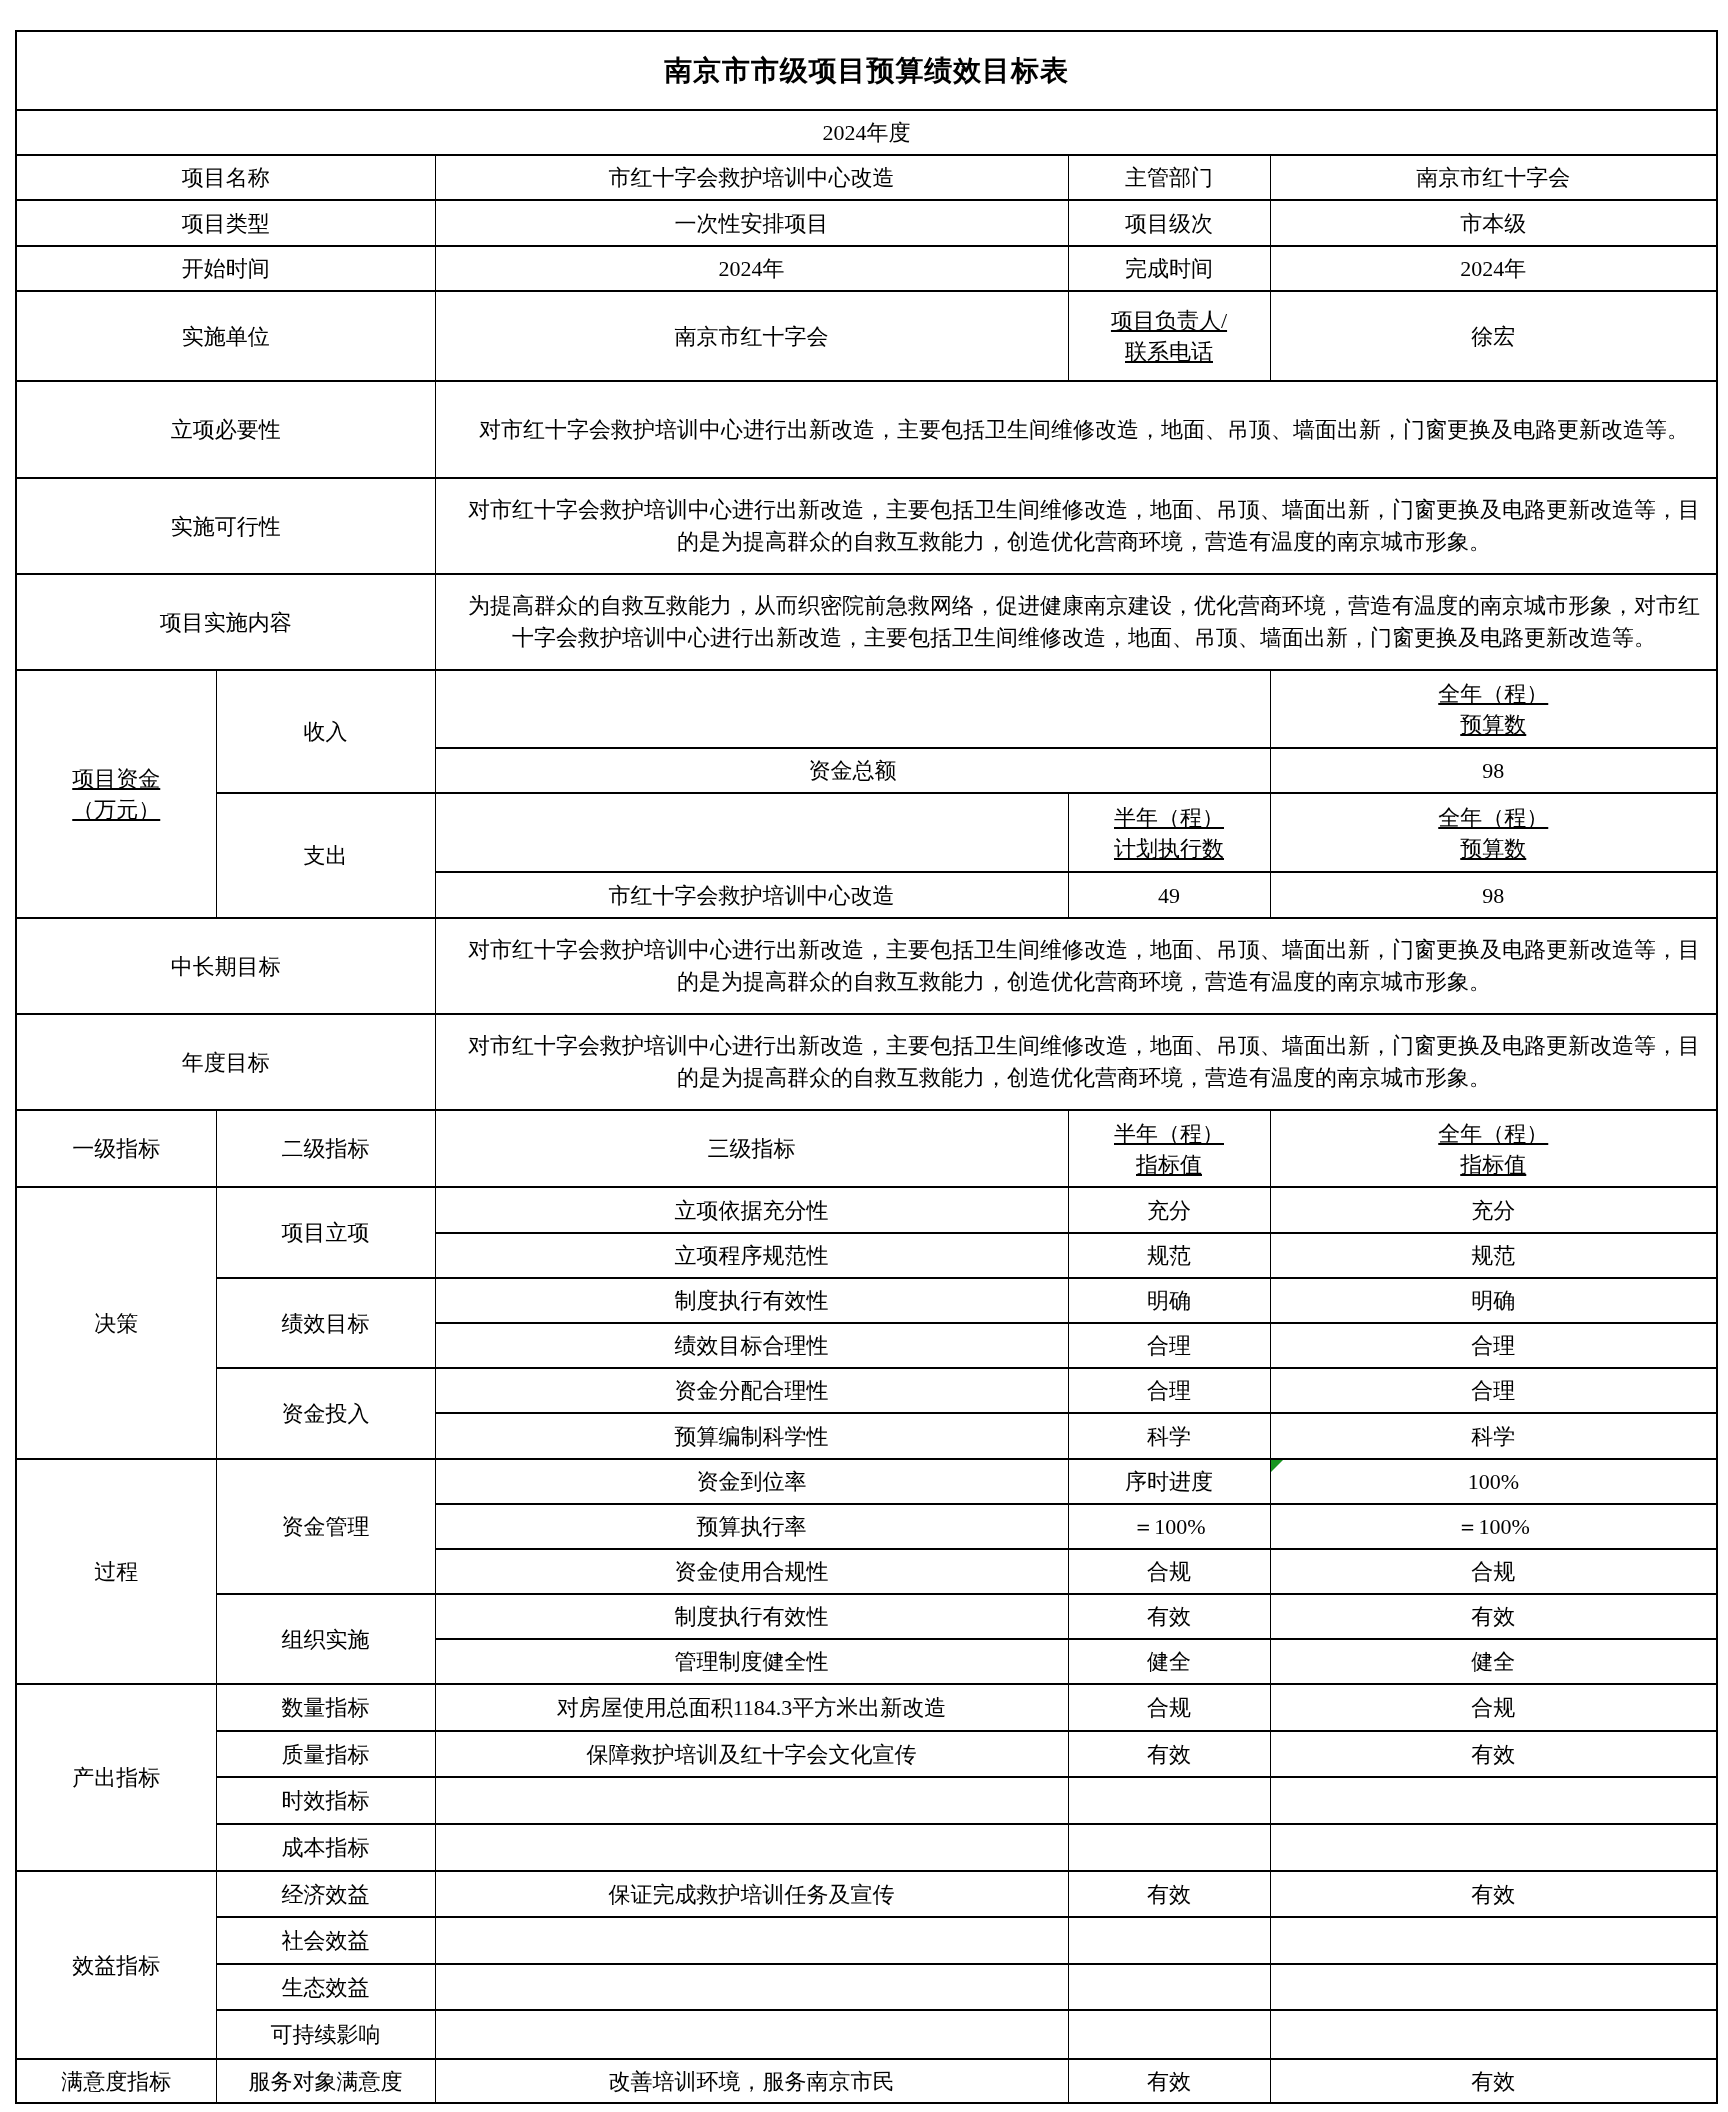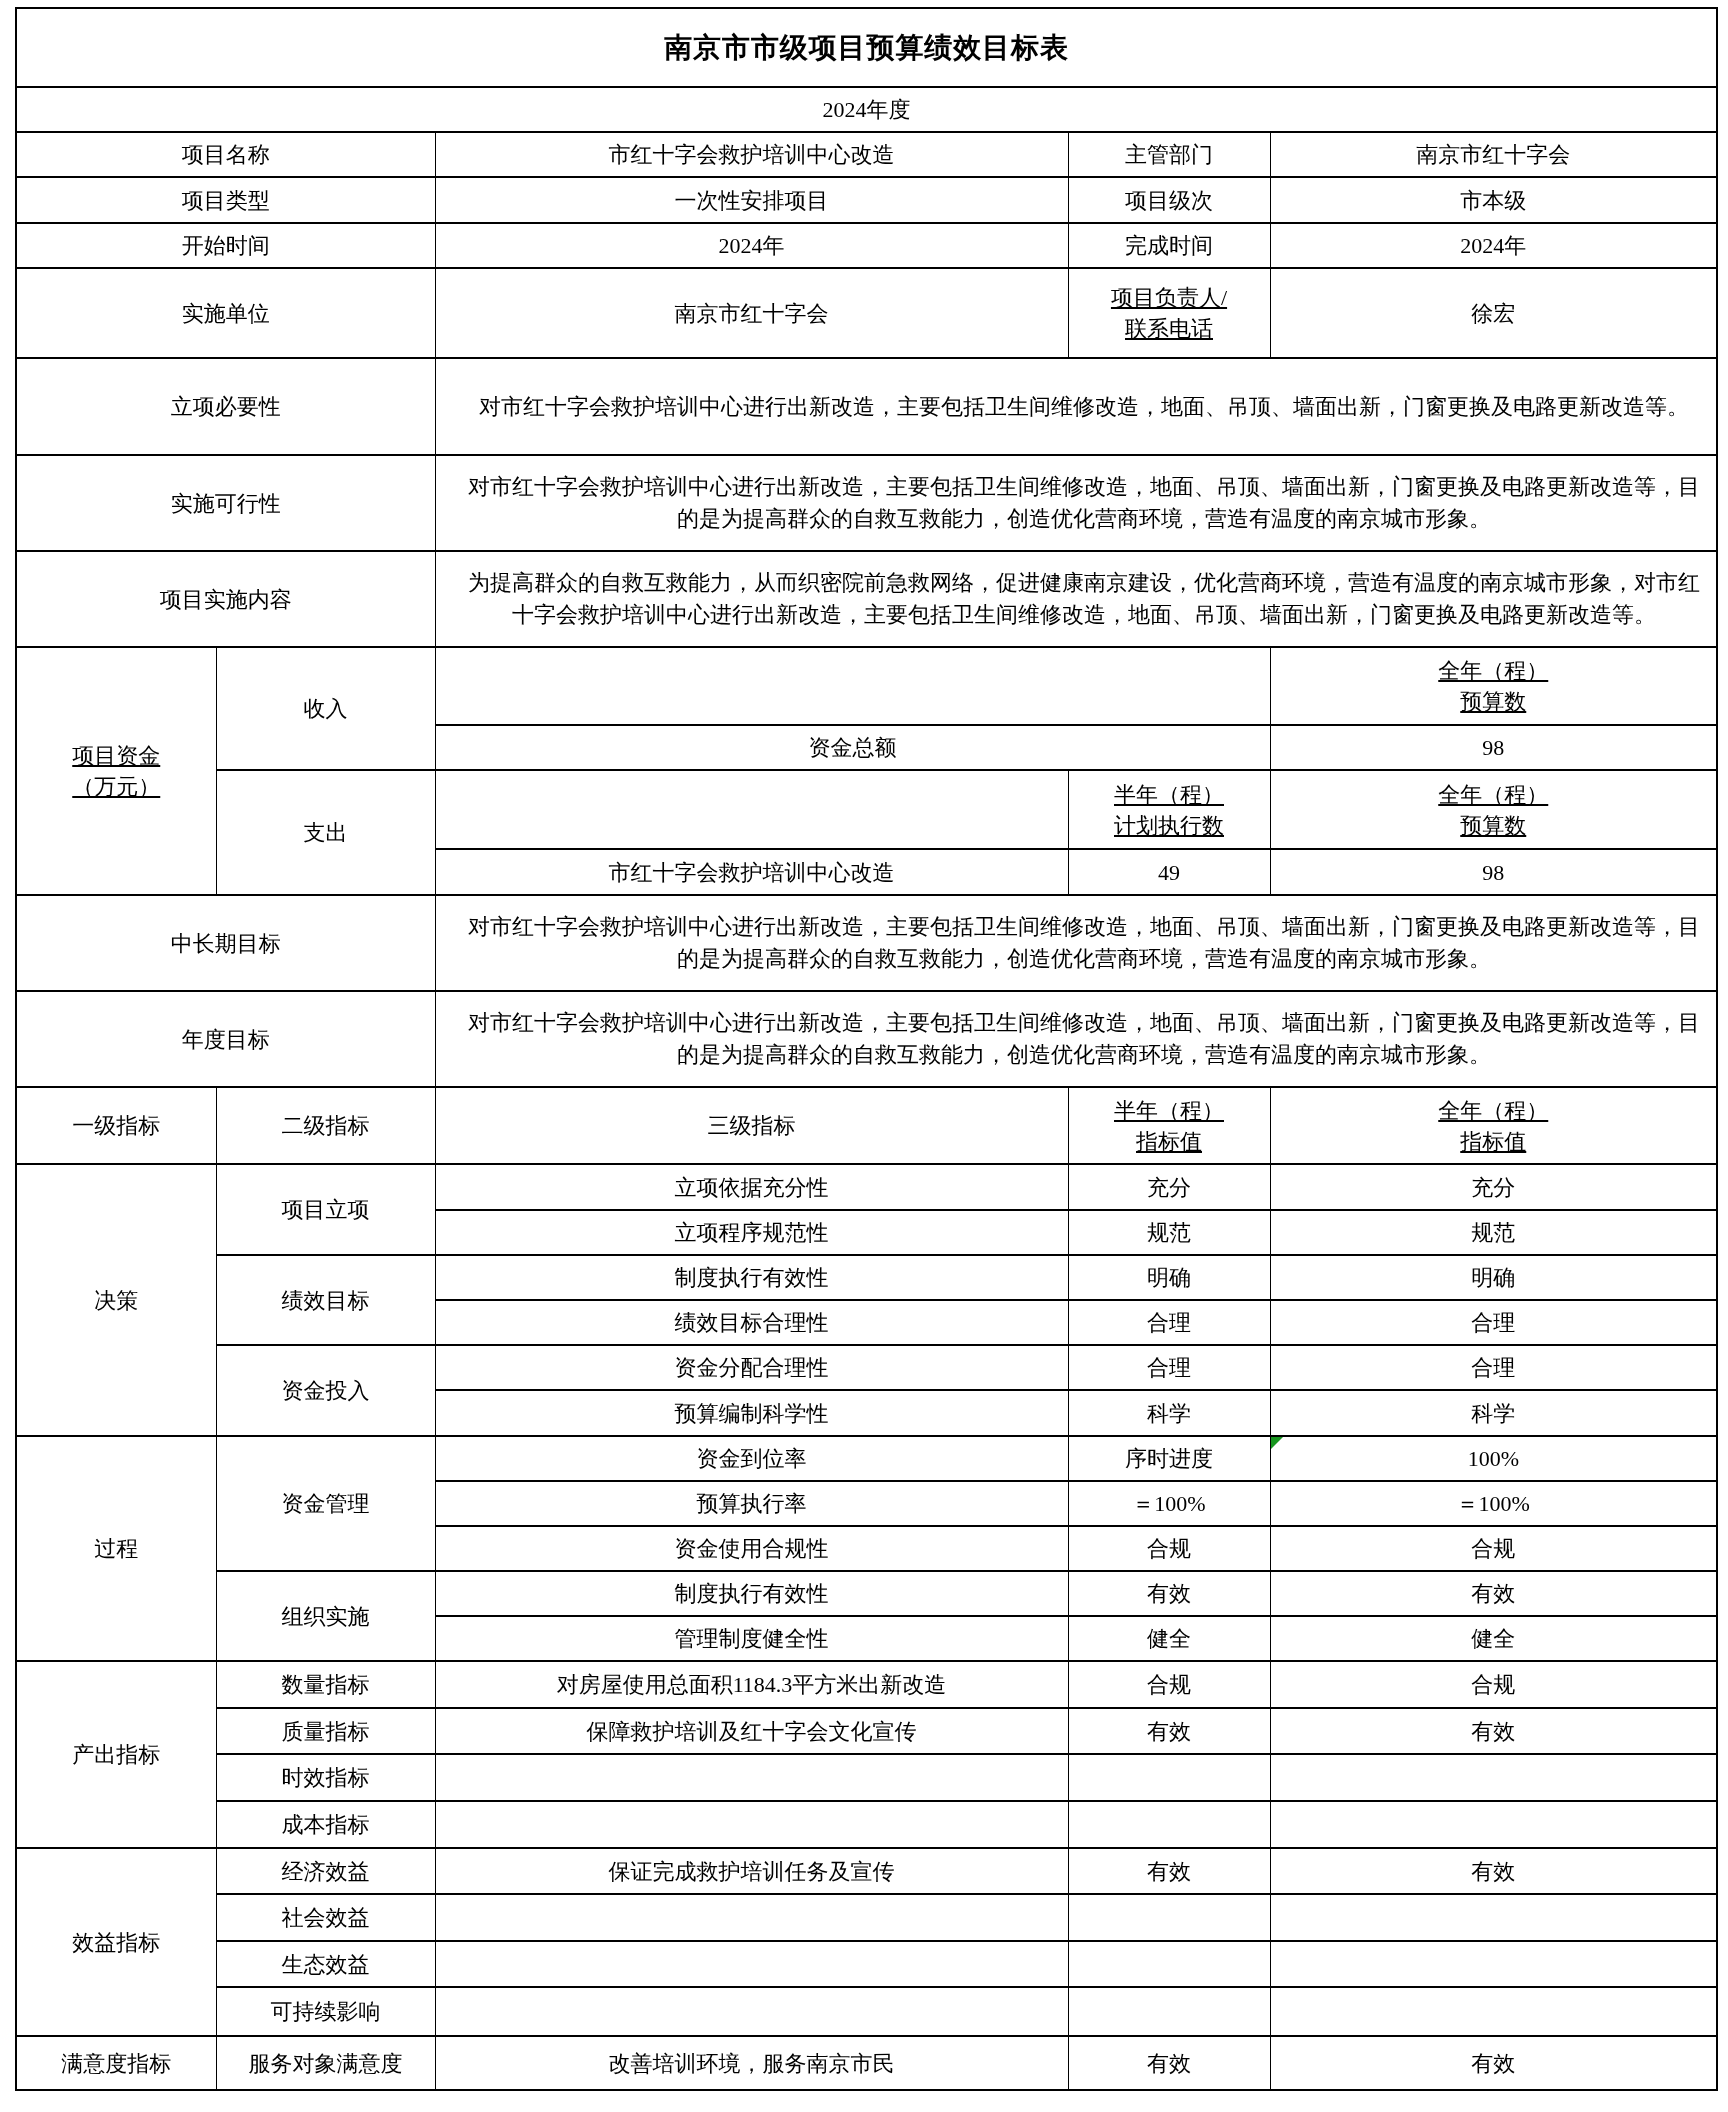--- a/index.html
+++ b/index.html
@@ -2,21 +2,21 @@
 <html style="font-size:15px"><head>
 <meta charset="utf-8">
 <style>
   html,body{margin:0;padding:0;background:#ffffff;}
   body{
     width:1728px;height:2112px;position:relative;
     font-family:"Liberation Serif","DejaVu Serif",serif;
     color:#000;
   }
   table.sheet{
-    position:absolute;left:15px;top:7px;
+    position:absolute;left:15px;top:30px;
     width:1700px;
     border-collapse:collapse;
     table-layout:fixed;
     border:2.8px solid #000;
   }
   td{
     border-left:1.9px solid #000;
     border-right:1.9px solid #000;
     border-top:2.8px solid #000;
     border-bottom:2.8px solid #000;
@@ -259,21 +259,21 @@
     <td></td>
     <td></td>
   </tr>
   <tr style="height:49px">
     <td>可持续影响</td>
     <td></td>
     <td></td>
     <td></td>
   </tr>
 
-  <tr style="height:54px">
+  <tr style="height:44px">
     <td>满意度指标</td>
     <td>服务对象满意度</td>
     <td>改善培训环境，服务南京市民</td>
     <td>有效</td>
     <td>有效</td>
   </tr>
 </tbody>
   </table>
 
 

